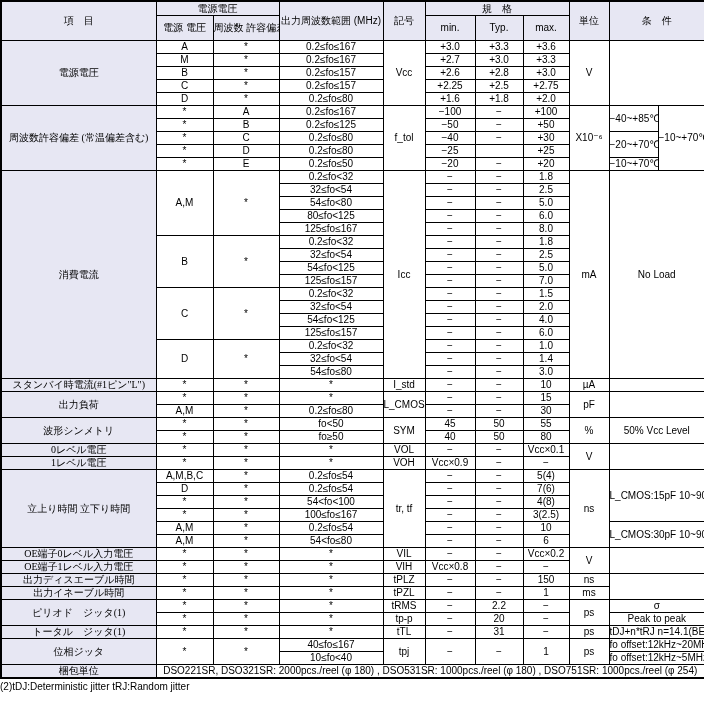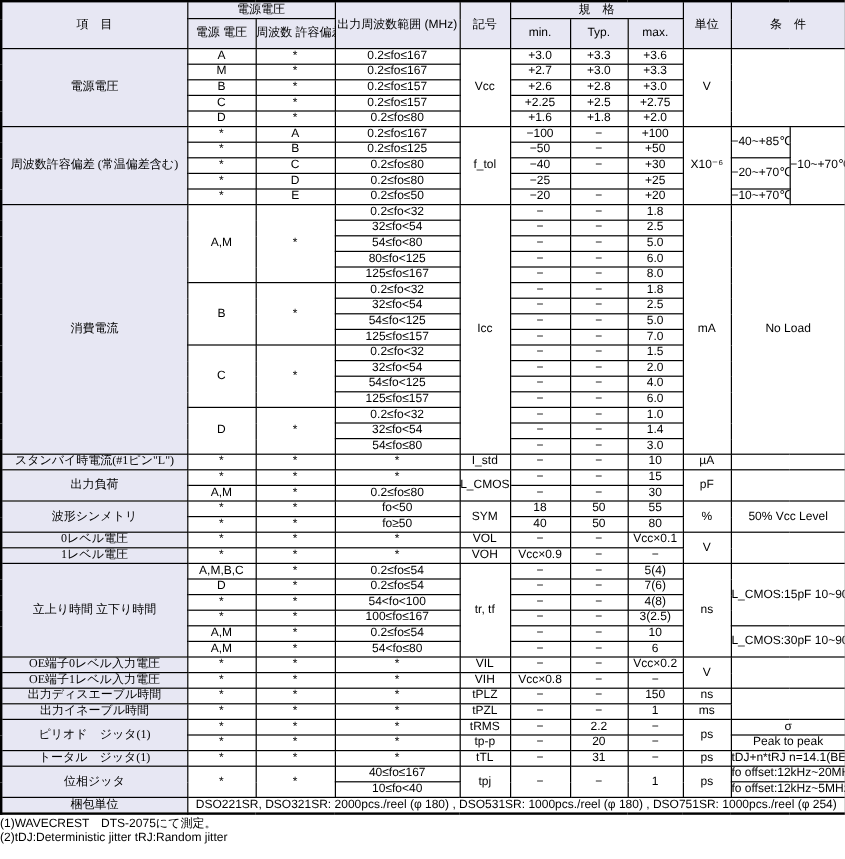--- a/index.html
+++ b/index.html
@@ -301,21 +301,21 @@
           <td>−</td>
           <td>30</td>
         </tr>
 
 <tr>
  <td class="lav item bt" rowspan="2">波形シンメトリ</td>
  <td class="bt">*</td>
  <td class="bt">*</td>
  <td class="bt">fo&lt;50</td>
  <td class="bt" rowspan="2">SYM</td>
- <td class="bt">18</td>
+ <td class="bt">45</td>
  <td class="bt">50</td>
  <td class="bt">55</td>
  <td class="bt" rowspan="2">%</td>
  <td class="bt lt" rowspan="2" colspan="2">50% Vcc Level</td>
 </tr>
 <tr>
           <td>*</td>
           <td>*</td>
           <td>fo≥50</td>
           <td>40</td>
@@ -504,20 +504,19 @@
 
 <tr>
  <td class="lav item bt">梱包単位</td>
  <td class="bt lt f9" colspan="10">DSO221SR, DSO321SR: 2000pcs./reel (φ 180) , DSO531SR: 1000pcs./reel (φ 180) , DSO751SR: 1000pcs./reel (φ 254)</td>
 </tr>
 </tbody>
 </table>
 
 <div class="footer">
   <div class="fline1">
-    <span>(1)WAVECREST　DTS-2075にて測定。</span>
   </div>
   <div class="fline2">
     <span>(2)tDJ:Deterministic jitter</span>
     <span>tRJ:Random jitter</span>
   </div>
 </div>
 </div>
 
 </body></html>

